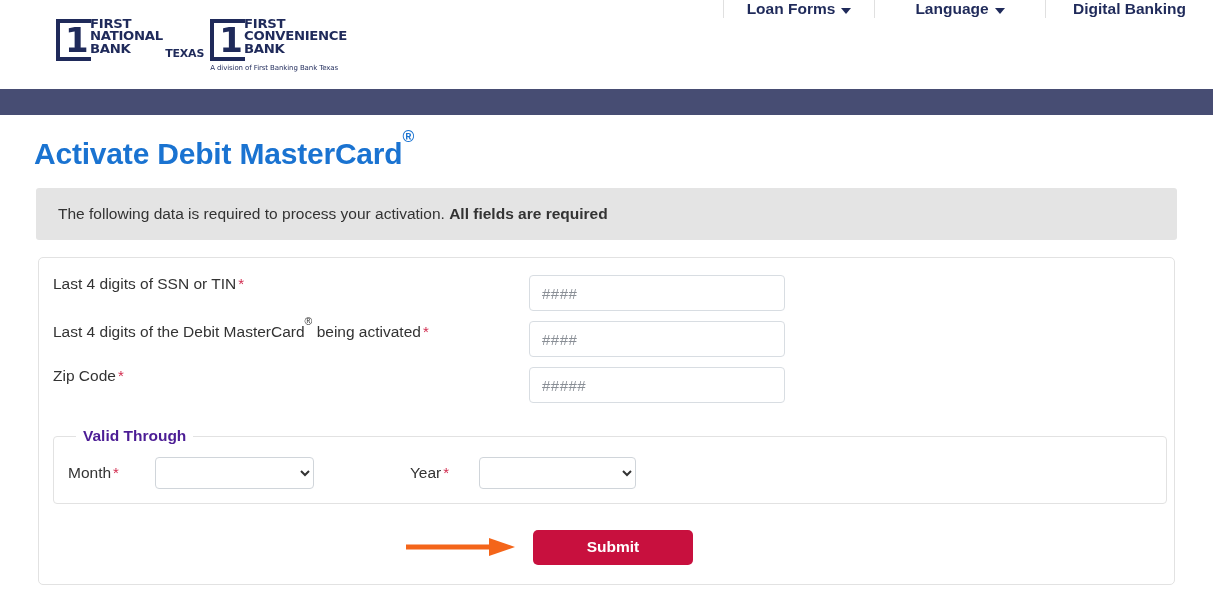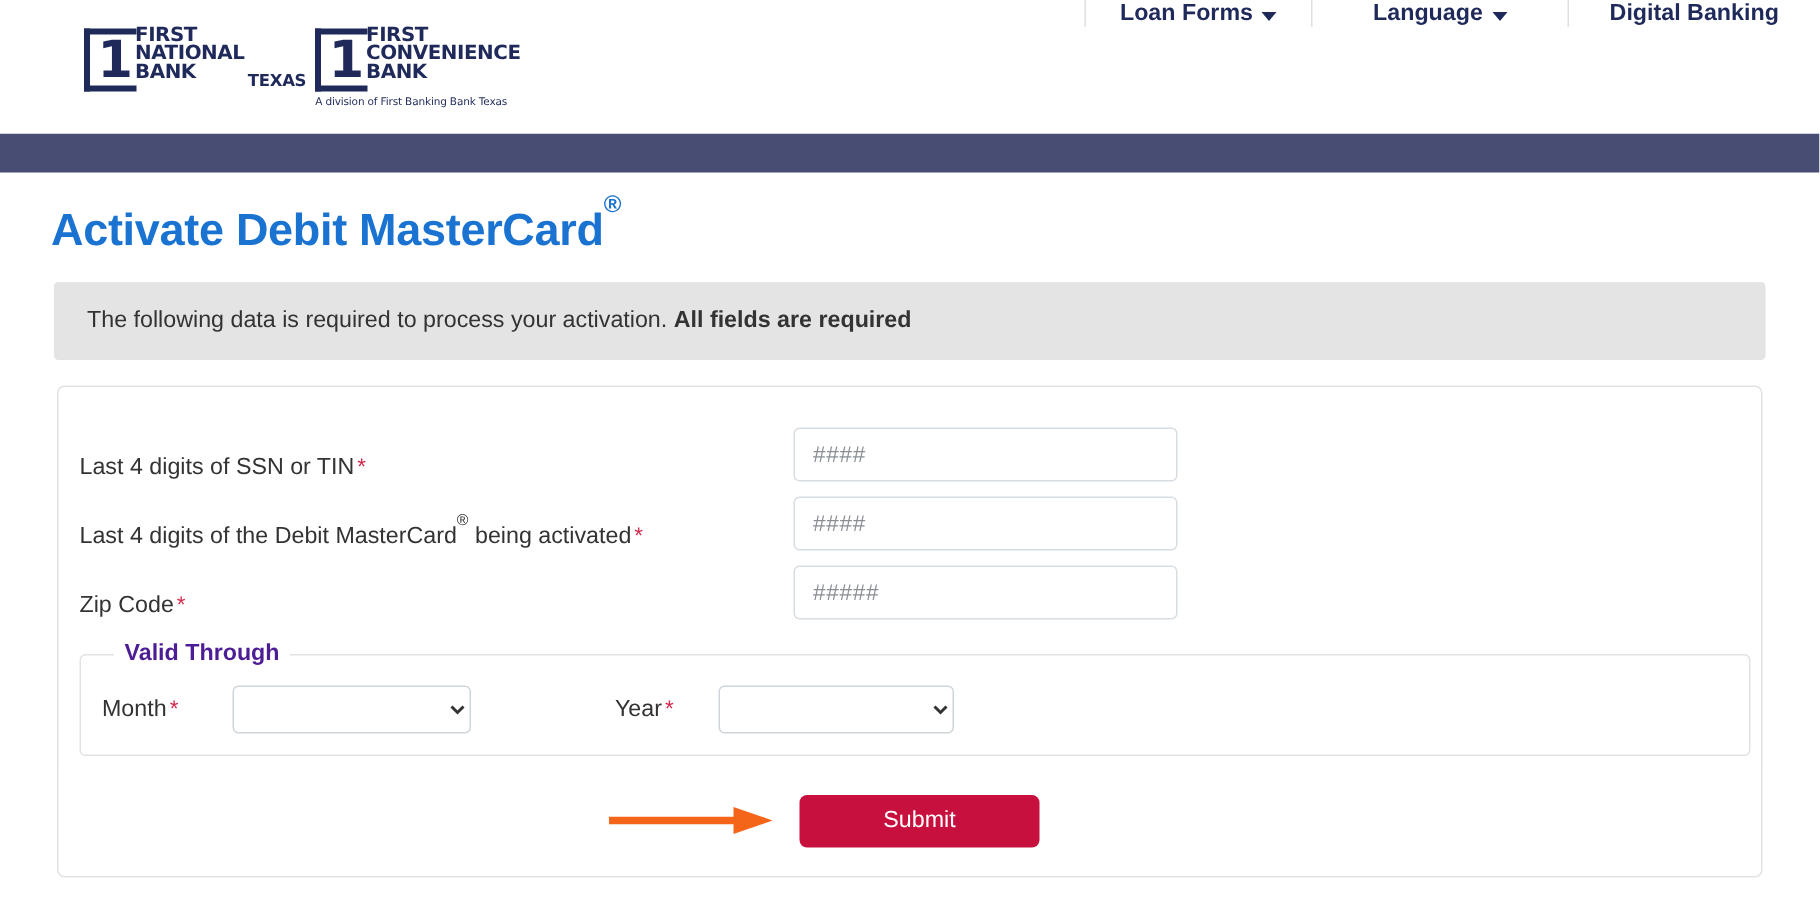--- a/index.html
+++ b/index.html
@@ -171,21 +171,21 @@
     border: 1px solid #e2e2e2;
     border-radius: 5px;
     width: 1137px;
     box-sizing: border-box;
     padding: 17px 0 18px 0;
     background: #ffffff;
   }
 
   .field-row {
     display: flex;
-    align-items: flex-end;
+    align-items: flex-start;
     padding: 0 0 0 14px;
     height: 46px;
   }
   .field-label {
     width: 476px;
     font-size: 15.5px;
     color: #333333;
     flex: 0 0 476px;
   }
   .field-label sup {
@@ -273,20 +273,21 @@
     width: 160px;
     height: 35px;
     background: #c8103e;
     color: #ffffff;
     border: none;
     border-radius: 5px;
     font-family: "Liberation Sans", sans-serif;
     font-size: 15.5px;
     cursor: pointer;
     padding: 0;
+    font-weight: bold;
   }
 </style>
 </head>
 <body>
 
 <div class="site-header">
 
   <div class="logo-zone">
     <div class="logo-wrap">
 

